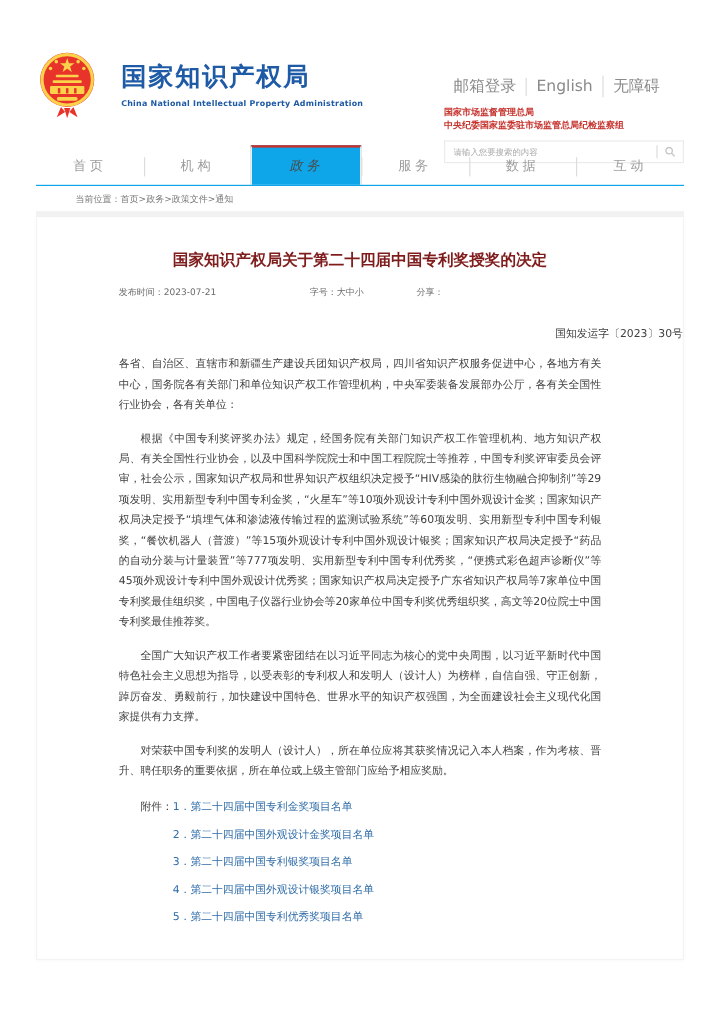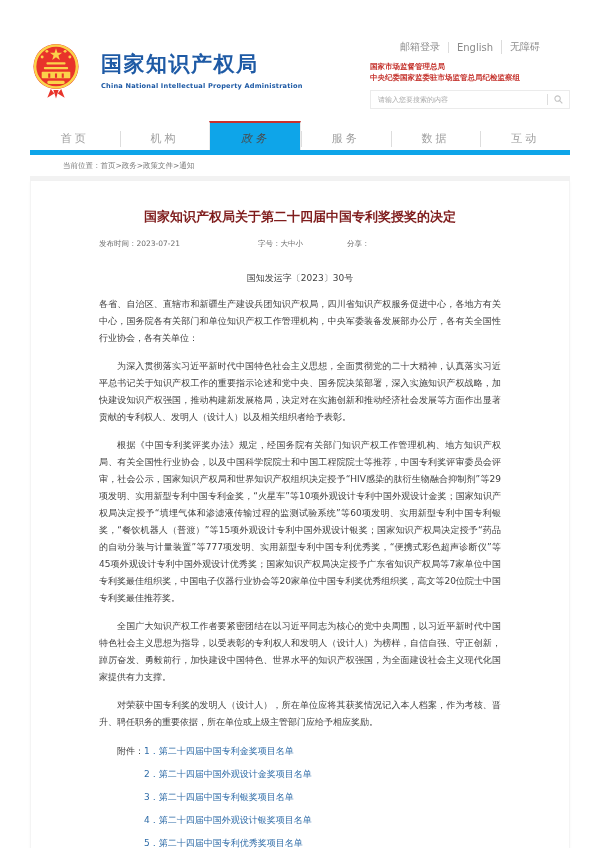--- a/index.html
+++ b/index.html
@@ -8,35 +8,35 @@
   .page { width:540px; margin:0 auto; padding-top:40px; }
 
   
   .header { display:flex; justify-content:space-between; align-items:flex-start; height:72px; }
   .logo { display:flex; align-items:center; gap:19px; }
   .emblem { width:52px; height:60px; flex:0 0 auto; }
   .logo-cn { font-size:21px; font-weight:bold; color:#1e5aa5; letter-spacing:1.5px; white-space:nowrap; }
   .logo-en { font-size:6.6px; font-weight:bold; color:#1e5aa5; margin-top:4px; letter-spacing:.2px; white-space:nowrap; }
 
   .header-right { width:200px; }
-  .top-links { display:flex; justify-content:center; align-items:center; font-size:10px; color:#8a8a8a; }
+  .top-links { display:flex; justify-content:flex-start; align-items:center; font-size:13px; color:#8a8a8a;margin-top:23px; }
   .top-link { padding:0 8px; cursor:pointer; }
   .top-link + .top-link { border-left:1px solid #dcdcdc; }
   .red-links { margin-top:7px; font-size:7.5px; font-weight:bold; color:#c5342e; line-height:11px; }
   .red-links div { cursor:pointer; white-space:nowrap; }
   .search-row { margin-top:7px; height:19px; border:1px solid #ebebeb; background:#fff;
     display:flex; align-items:center; }
   .search-input { flex:1; border:none; outline:none; font-size:7px; color:#555; padding:0 7px;
     font-family:"DejaVu Sans","Liberation Sans",sans-serif; background:transparent; }
   .search-input::placeholder { color:#a9a9a9; }
   .search-divider { width:1px; height:11px; background:#ddd; }
   .search-btn { width:21px; height:100%; display:flex; align-items:center; justify-content:center; cursor:pointer; }
 
   
-  .nav { display:flex; margin-top:9px; height:34px; border-bottom:5px solid #0ea5e9; }
+  .nav { display:flex; margin-top:9px; height:34px; border-bottom:1px solid #0ea5e9; }
   .nav-item { flex:1; text-align:center; line-height:31px; font-size:11px; color:#9d9d9d;
     letter-spacing:3px; position:relative; border-top:2px solid transparent; cursor:pointer; }
   .nav-item + .nav-item::before { content:""; position:absolute; left:0; top:8px; height:16px; width:1px; background:#ddd; }
   .nav-item.active { border-top:2px solid #c9302c; border-left:1px solid #ececec; border-right:1px solid #ececec;
     color:#4a4a4a; background:#0ea5e9;font-style:italic; }
   .nav-item.active::before { display:none; }
 
   
   .breadcrumb { font-size:7.5px; color:#767676; padding:6px 33px 5px; }
   .breadcrumb .crumb-path { cursor:pointer; }
@@ -45,21 +45,21 @@
   
   .article { border:1px solid #f4f4f4; border-top:none; box-shadow:0 1px 3px rgba(0,0,0,.04);
     padding-top:27px; padding-bottom:28px; background:#fff; min-height:596px; }
   .article-title { text-align:center; font-size:13px; font-weight:bold; color:#7f1d1d; padding:0 40px; }
   .meta { display:flex; align-items:flex-end; margin-top:13px; padding:0 68px; font-size:7.5px; color:#6b6b6b; }
   .meta-left { flex:1.15; }
   .size-group { display:flex; align-items:center; gap:0; }
   .size-opt { cursor:pointer; }
   .meta-share { margin-left:44px; }
   .meta-spacer { flex:0.95; }
-  .doc-number { text-align:center; font-size:9px; color:#3f3f3f; margin-top:23px; }
+  .doc-number { text-align:right; font-size:9px; color:#3f3f3f; margin-top:23px; }
 
   .body-text { padding:0 68px; margin-top:3px; font-size:9px; line-height:17px; color:#404040; text-align:justify; }
   .body-text p { margin-top:11px; text-indent:2em; }
   .body-text p.no-indent { text-indent:0; }
 
   .attachments { padding:0 68px; margin-top:14px; font-size:9px; color:#2f6ca8; }
   .att-row { margin-top:10px; padding-left:18px; }
   .att-row.first { padding-left:18px; margin-top:0; }
   .att-row:not(.first) { padding-left:45px; }
   .att-label { color:#404040; }
@@ -146,21 +146,20 @@
         <span class="size-opt">小</span>
       </div>
       <div class="meta-share">分享：</div>
       <div class="meta-spacer"></div>
     </div>
 
     <div class="doc-number">国知发运字〔2023〕30号</div>
 
     <div class="body-text">
       <p class="no-indent">各省、自治区、直辖市和新疆生产建设兵团知识产权局，四川省知识产权服务促进中心，各地方有关中心，国务院各有关部门和单位知识产权工作管理机构，中央军委装备发展部办公厅，各有关全国性行业协会，各有关单位：</p>
-      <p>为深入贯彻落实习近平新时代中国特色社会主义思想，全面贯彻党的二十大精神，认真落实习近平总书记关于知识产权工作的重要指示论述和党中央、国务院决策部署，深入实施知识产权战略，加快建设知识产权强国，推动构建新发展格局，决定对在实施创新和推动经济社会发展等方面作出显著贡献的专利权人、发明人（设计人）以及相关组织者给予表彰。</p>
       <p>根据《中国专利奖评奖办法》规定，经国务院有关部门知识产权工作管理机构、地方知识产权局、有关全国性行业协会，以及中国科学院院士和中国工程院院士等推荐，中国专利奖评审委员会评审，社会公示，国家知识产权局和世界知识产权组织决定授予“HIV感染的肽衍生物融合抑制剂”等29项发明、实用新型专利中国专利金奖，“火星车”等10项外观设计专利中国外观设计金奖；国家知识产权局决定授予“填埋气体和渗滤液传输过程的监测试验系统”等60项发明、实用新型专利中国专利银奖，“餐饮机器人（普渡）”等15项外观设计专利中国外观设计银奖；国家知识产权局决定授予“药品的自动分装与计量装置”等777项发明、实用新型专利中国专利优秀奖，“便携式彩色超声诊断仪”等45项外观设计专利中国外观设计优秀奖；国家知识产权局决定授予广东省知识产权局等7家单位中国专利奖最佳组织奖，中国电子仪器行业协会等20家单位中国专利奖优秀组织奖，高文等20位院士中国专利奖最佳推荐奖。</p>
       <p>全国广大知识产权工作者要紧密团结在以习近平同志为核心的党中央周围，以习近平新时代中国特色社会主义思想为指导，以受表彰的专利权人和发明人（设计人）为榜样，自信自强、守正创新，踔厉奋发、勇毅前行，加快建设中国特色、世界水平的知识产权强国，为全面建设社会主义现代化国家提供有力支撑。</p>
       <p>对荣获中国专利奖的发明人（设计人），所在单位应将其获奖情况记入本人档案，作为考核、晋升、聘任职务的重要依据，所在单位或上级主管部门应给予相应奖励。</p>
     </div>
 
     <div class="attachments">
       <div class="att-row first"><span class="att-label">附件：</span><span class="att-link">1．第二十四届中国专利金奖项目名单</span></div>
       <div class="att-row"><span class="att-link">2．第二十四届中国外观设计金奖项目名单</span></div>
       <div class="att-row"><span class="att-link">3．第二十四届中国专利银奖项目名单</span></div>
       <div class="att-row"><span class="att-link">4．第二十四届中国外观设计银奖项目名单</span></div>

